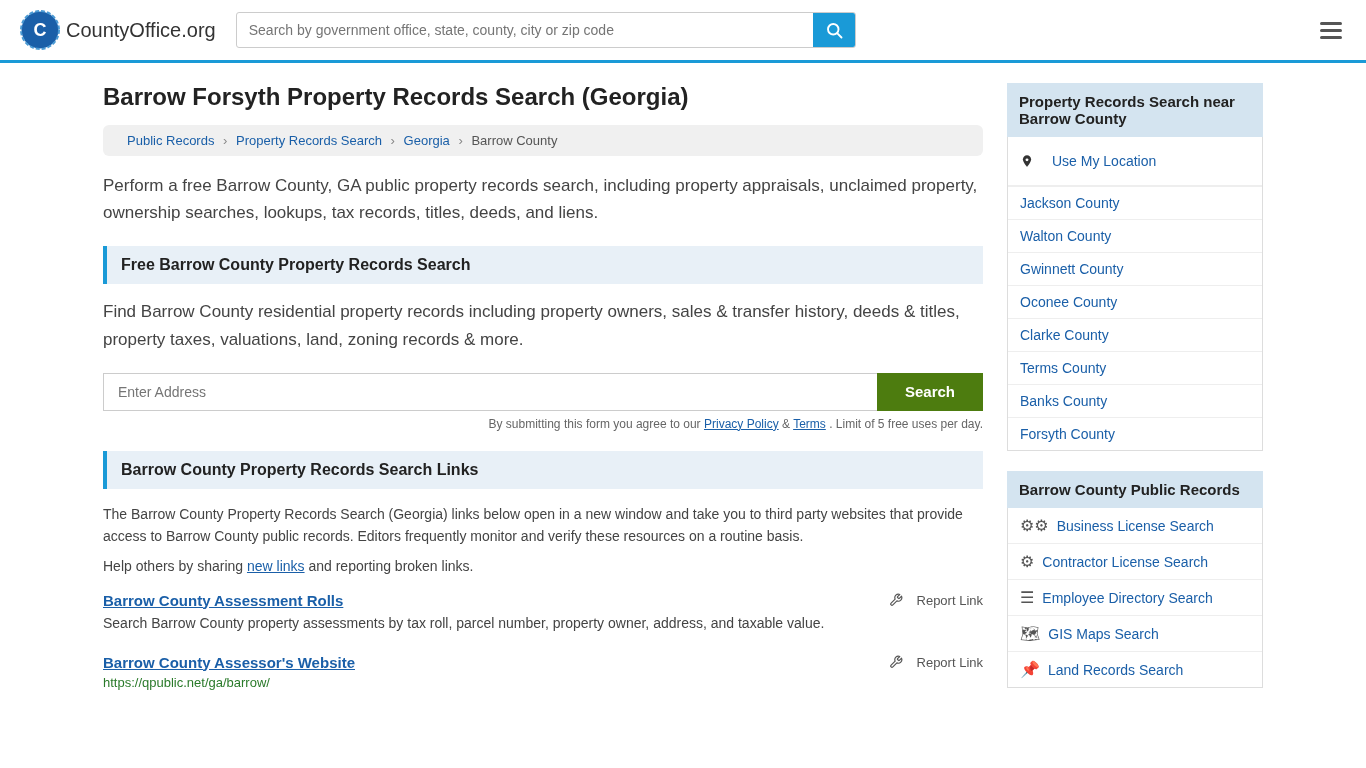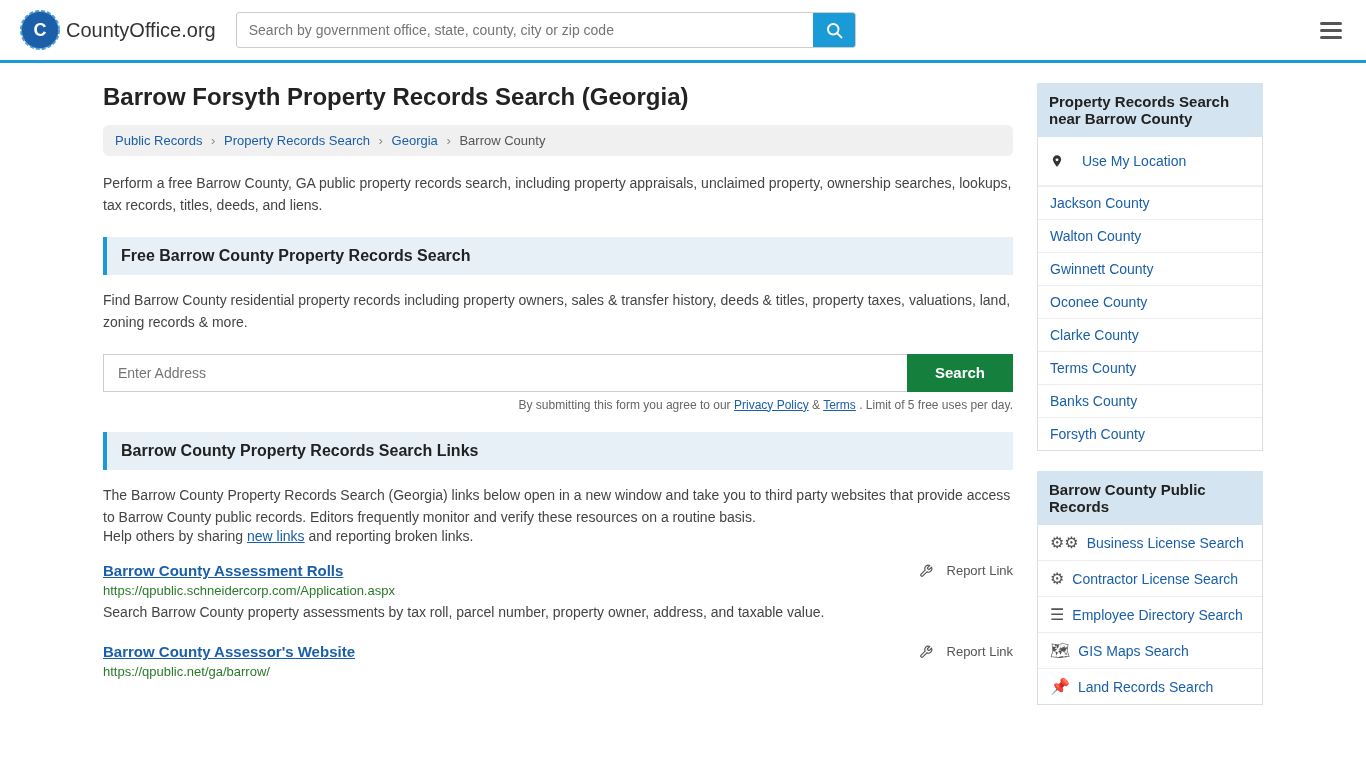--- a/index.html
+++ b/index.html
@@ -74,50 +74,50 @@
       margin: 0 auto;
       padding: 20px 20px;
       display: flex;
       gap: 24px;
     }
     .content-area {
       flex: 1;
       min-width: 0;
     }
     .sidebar {
-      width: 226px;
+      width: 256px;
       flex-shrink: 0;
     }
 
     
     .page-title {
       font-size: 24px;
       font-weight: bold;
       color: #222;
       margin-bottom: 14px;
     }
 
     
     .breadcrumb {
       background: #f0f0f0;
-      padding: 8px 12px;
+      padding: 8px 24px;
       border-radius: 6px;
       margin-bottom: 16px;
       font-size: 13px;
       color: #555;
     }
     .breadcrumb a {
       color: #1a5fa8;
       text-decoration: none;
     }
     .breadcrumb .sep { margin: 0 5px; color: #888; }
 
     
     .description {
-      font-size: 14px;
+      font-size: 17px;
       color: #444;
       margin-bottom: 20px;
       line-height: 1.6;
     }
 
     
     .section-header {
       background: #e8f0f7;
       border-left: 4px solid #1a9ad7;
       padding: 10px 14px;
@@ -139,21 +139,21 @@
     .address-input {
       flex: 1;
       border: 1px solid #ccc;
       border-right: none;
       padding: 10px 14px;
       font-size: 14px;
       outline: none;
       color: #ec4899;
     }
     .search-button {
-      background: #15803d;
+      background: #4d7c0f;
       color: #fff;
       border: none;
       padding: 10px 28px;
       font-size: 15px;
       font-weight: bold;
       cursor: pointer;
     }
     .form-note {
       font-size: 12px;
       color: #666;
@@ -165,20 +165,21 @@
       text-decoration: underline;
     }
 
     
     .links-section {
       margin-bottom: 20px;
     }
     .links-description {
       font-size: 14px;
       color: #444;
+      margin-bottom: 10px;
       line-height: 1.6;
     }
     .share-note {
       font-size: 14px;
       color: #444;
       margin-bottom: 18px;
     }
     .share-note a {
       color: #1a5fa8;
       text-decoration: underline;
@@ -382,21 +383,20 @@
       <div class="resource-item">
         <div class="resource-header">
           <a href="#" class="resource-title">Barrow County Assessment Rolls</a>
           <button class="report-link-btn">
             <svg width="14" height="14" viewBox="0 0 24 24" fill="none" stroke="#555" stroke-width="2" stroke-linecap="round" stroke-linejoin="round">
               <path d="M14.7 6.3a1 1 0 0 0 0 1.4l1.6 1.6a1 1 0 0 0 1.4 0l3.77-3.77a6 6 0 0 1-7.94 7.94l-6.91 6.91a2.12 2.12 0 0 1-3-3l6.91-6.91a6 6 0 0 1 7.94-7.94l-3.76 3.76z"></path>
             </svg>
             <span>Report Link</span>
           </button>
         </div>
-        <div class="resource-url">https://qpublic.schneidercorp.com/Application.aspx</div>
         <div class="resource-desc">Search Barrow County property assessments by tax roll, parcel number, property owner, address, and taxable value.</div>
       </div>
 
       <div class="resource-item">
         <div class="resource-header">
           <a href="#" class="resource-title">Barrow County Assessor's Website</a>
           <button class="report-link-btn">
             <svg width="14" height="14" viewBox="0 0 24 24" fill="none" stroke="#555" stroke-width="2" stroke-linecap="round" stroke-linejoin="round">
               <path d="M14.7 6.3a1 1 0 0 0 0 1.4l1.6 1.6a1 1 0 0 0 1.4 0l3.77-3.77a6 6 0 0 1-7.94 7.94l-6.91 6.91a2.12 2.12 0 0 1-3-3l6.91-6.91a6 6 0 0 1 7.94-7.94l-3.76 3.76z"></path>
             </svg>

